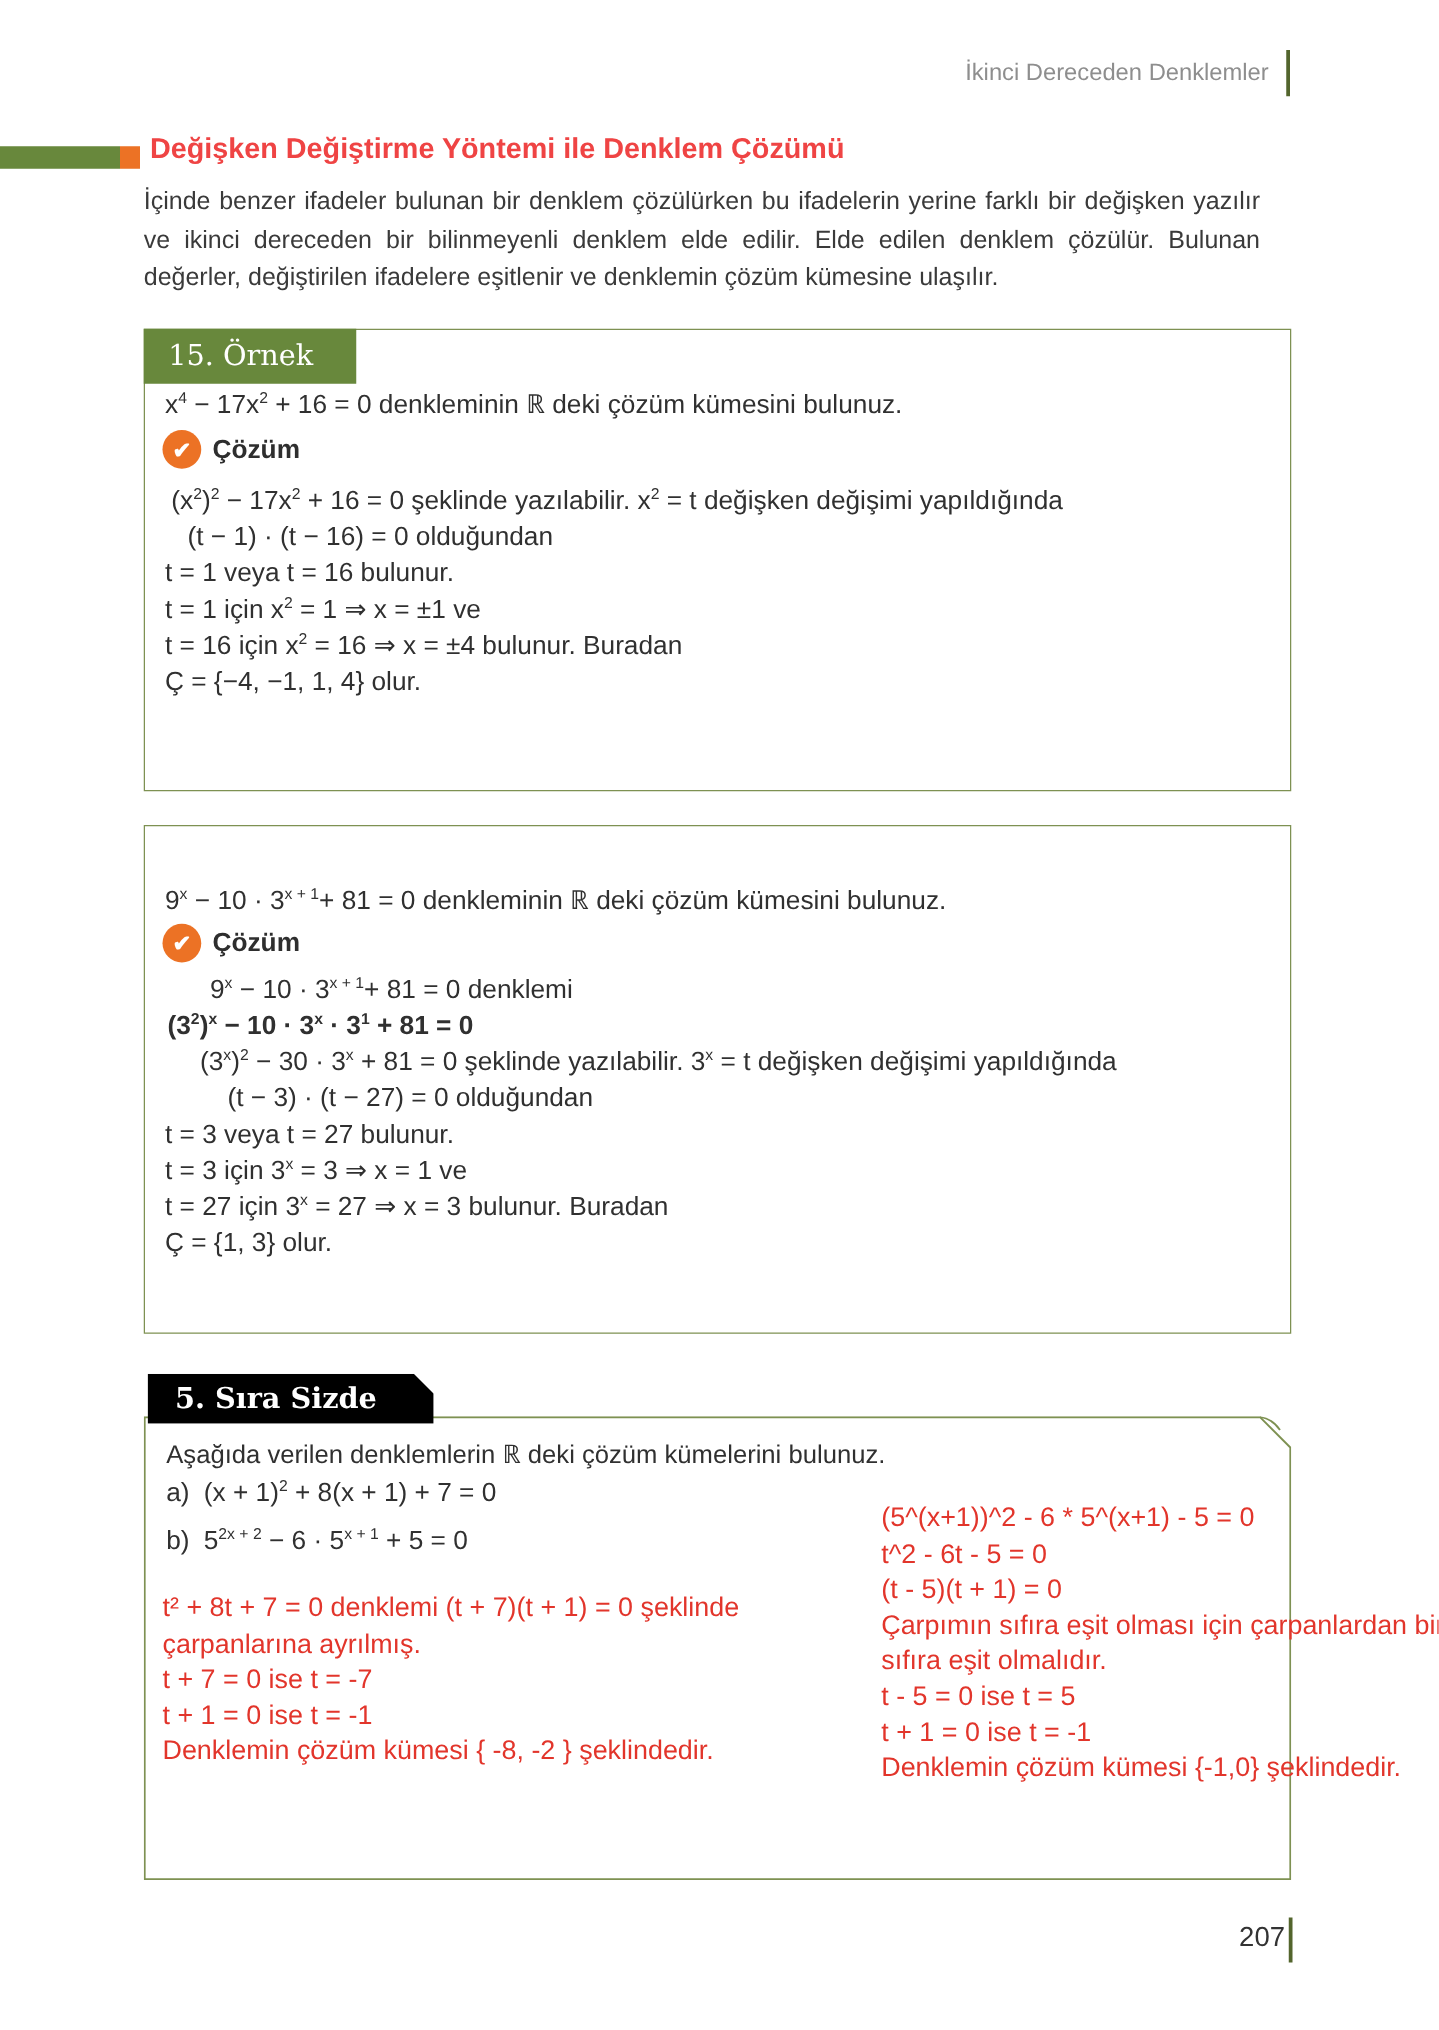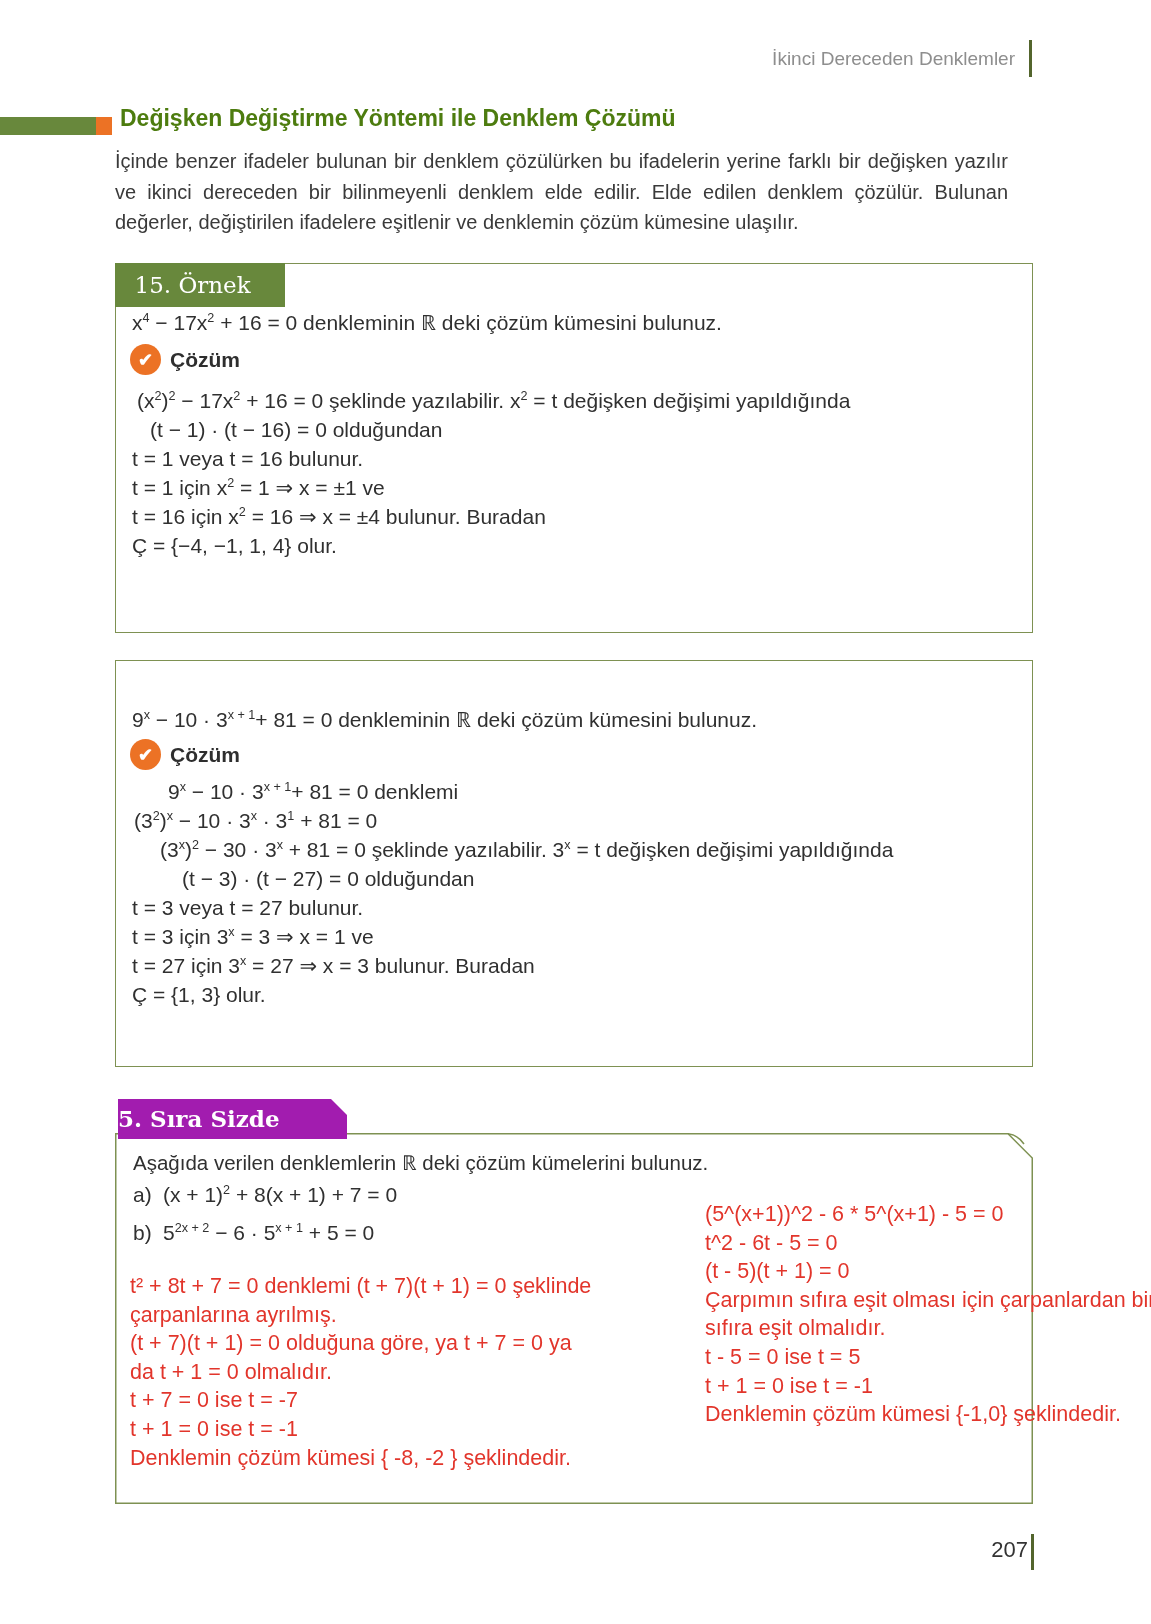--- a/index.html
+++ b/index.html
@@ -6,21 +6,21 @@
   .page{position:relative;width:1151px;height:1624px;background:#ffffff;
         font-family:"Liberation Sans",sans-serif;color:#3a3a3a;overflow:hidden;}
 
   
   .hdr-title{position:absolute;top:48px;right:136px;font-size:19px;color:#8e8e8e;}
   .hdr-bar{position:absolute;left:1029px;top:40px;width:3px;height:37px;background:#53652d;}
 
   
   .sec-bar-green{position:absolute;left:0;top:117px;width:96px;height:18px;background:#68883c;}
   .sec-bar-orange{position:absolute;left:96px;top:117px;width:16px;height:18px;background:#ec7225;}
-  .sec-heading{position:absolute;left:120px;top:105px;font-size:23px;font-weight:bold;color:#4d7c0f;}
+  .sec-heading{position:absolute;left:120px;top:105px;font-size:23px;font-weight:bold;color:#ef4444;}
   .sec-paragraph{position:absolute;left:115px;top:146px;width:893px;font-size:20px;
                  line-height:30.5px;text-align:justify;color:#3a3a3a;}
 
   
   .ex-box{position:absolute;left:115px;width:916px;border:1.5px solid #7e9152;background:#ffffff;}
   .ex-box.ex15{top:263px;height:368px;}
   .ex-box.ex16{top:660px;height:405px;}
   .ex-tab{position:absolute;left:-1.5px;top:-1.5px;width:170px;height:44px;background:#68883c;
           color:#ffffff;font-family:"DejaVu Serif",serif;font-weight:normal;font-size:23px;
           line-height:44px;padding-left:20px;box-sizing:border-box;}
@@ -32,23 +32,23 @@
               display:flex;align-items:center;justify-content:center;font-size:18px;font-weight:bold;}
   .cozum-label{margin-left:9px;font-size:21px;font-weight:bold;color:#2e2e2e;}
   .sol-lines{position:absolute;left:16px;font-size:21px;color:#303030;}
   .ex15 .sol-lines{top:122px;}
   .ex16 .sol-lines{top:116px;}
   .sol-line{line-height:29px;white-space:nowrap;}
   sup{font-size:0.6em;vertical-align:super;line-height:0;}
 
   
   .exr-outline{position:absolute;left:115px;top:1133px;width:918px;height:371px;}
-  .exr-tab{position:absolute;left:118px;top:1099px;width:229px;height:40px;background:#a21caf;
+  .exr-tab{position:absolute;left:118px;top:1099px;width:229px;height:40px;background:#000000;
            color:#ffffff;font-family:"DejaVu Serif",serif;font-weight:bold;font-size:23px;
-           line-height:40px;box-sizing:border-box;
+           line-height:40px;padding-left:22px;box-sizing:border-box;
            clip-path:polygon(0 0,calc(100% - 16px) 0,100% 16px,100% 100%,0 100%);}
   .exr-intro{position:absolute;left:133px;top:1148px;font-size:20.5px;color:#303030;}
   .exr-items{position:absolute;left:133px;top:1181px;font-size:21px;color:#303030;}
   .exr-item{display:flex;margin-bottom:11px;line-height:27px;white-space:nowrap;}
   .exr-item .itm-label{width:30px;}
   .red-col{position:absolute;font-size:21.5px;color:#e2352b;}
   .red-col.left{left:130px;top:1272px;width:470px;}
   .red-col.right{left:705px;top:1200px;}
   .red-line{line-height:28.6px;white-space:nowrap;}
   .red-col.left .red-line{white-space:normal;}
@@ -88,21 +88,21 @@
   </div>
 
   <div class="ex-box ex16">
     <div class="ex-question">9<sup>x</sup> − 10 · 3<sup>x + 1</sup>+ 81 = 0 denkleminin ℝ deki çözüm kümesini bulunuz.</div>
     <div class="cozum-row">
       <div class="check-icon">✔</div>
       <div class="cozum-label">Çözüm</div>
     </div>
     <div class="sol-lines">
         <div class="sol-line" style="padding-left: 36px;">9<sup>x</sup> − 10 · 3<sup>x + 1</sup>+ 81 = 0 denklemi</div>
-        <div class="sol-line" style="padding-left: 2px;">(3<sup>2</sup>)<sup>x</sup> − 10 · 3<sup>x</sup> · 3<sup>1</sup> + 81 = 0</div>
+        <div class="sol-line" style="padding-left: 2px; font-weight: bold;">(3<sup>2</sup>)<sup>x</sup> − 10 · 3<sup>x</sup> · 3<sup>1</sup> + 81 = 0</div>
         <div class="sol-line" style="padding-left: 28px;">(3<sup>x</sup>)<sup>2</sup> − 30 · 3<sup>x</sup> + 81 = 0 şeklinde yazılabilir. 3<sup>x</sup> = t değişken değişimi yapıldığında</div>
         <div class="sol-line" style="padding-left: 50px;">(t − 3) · (t − 27) = 0 olduğundan</div>
         <div class="sol-line" style="padding-left: 0px;">t = 3 veya t = 27 bulunur.</div>
         <div class="sol-line" style="padding-left: 0px;">t = 3 için 3<sup>x</sup> = 3 ⇒ x = 1 ve</div>
         <div class="sol-line" style="padding-left: 0px;">t = 27 için 3<sup>x</sup> = 27 ⇒ x = 3 bulunur. Buradan</div>
         <div class="sol-line" style="padding-left: 0px;">Ç = {1, 3} olur.</div>
       </div>
   </div>
 
   <svg class="exr-outline" viewBox="0 0 918 371" xmlns="http://www.w3.org/2000/svg">
@@ -117,21 +117,20 @@
         <span>(x + 1)<sup>2</sup> + 8(x + 1) + 7 = 0</span>
       </div>
       <div class="exr-item">
         <span class="itm-label">b)</span>
         <span>5<sup>2x + 2</sup> − 6 · 5<sup>x + 1</sup> + 5 = 0</span>
       </div>
     </div>
 
   <div class="red-col left">
       <div class="red-line">t² + 8t + 7 = 0 denklemi (t + 7)(t + 1) = 0 şeklinde çarpanlarına ayrılmış.</div>
-      <div class="red-line">(t + 7)(t + 1) = 0 olduğuna göre, ya t + 7 = 0 ya da t + 1 = 0 olmalıdır.</div>
       <div class="red-line">t + 7 = 0 ise t = -7</div>
       <div class="red-line">t + 1 = 0 ise t = -1</div>
       <div class="red-line">Denklemin çözüm kümesi { -8, -2 } şeklindedir.</div>
     </div>
   <div class="red-col right">
       <div class="red-line">(5^(x+1))^2 - 6 * 5^(x+1) - 5 = 0</div>
       <div class="red-line">t^2 - 6t - 5 = 0</div>
       <div class="red-line">(t - 5)(t + 1) = 0</div>
       <div class="red-line">Çarpımın sıfıra eşit olması için çarpanlardan biri</div>
       <div class="red-line">sıfıra eşit olmalıdır.</div>

